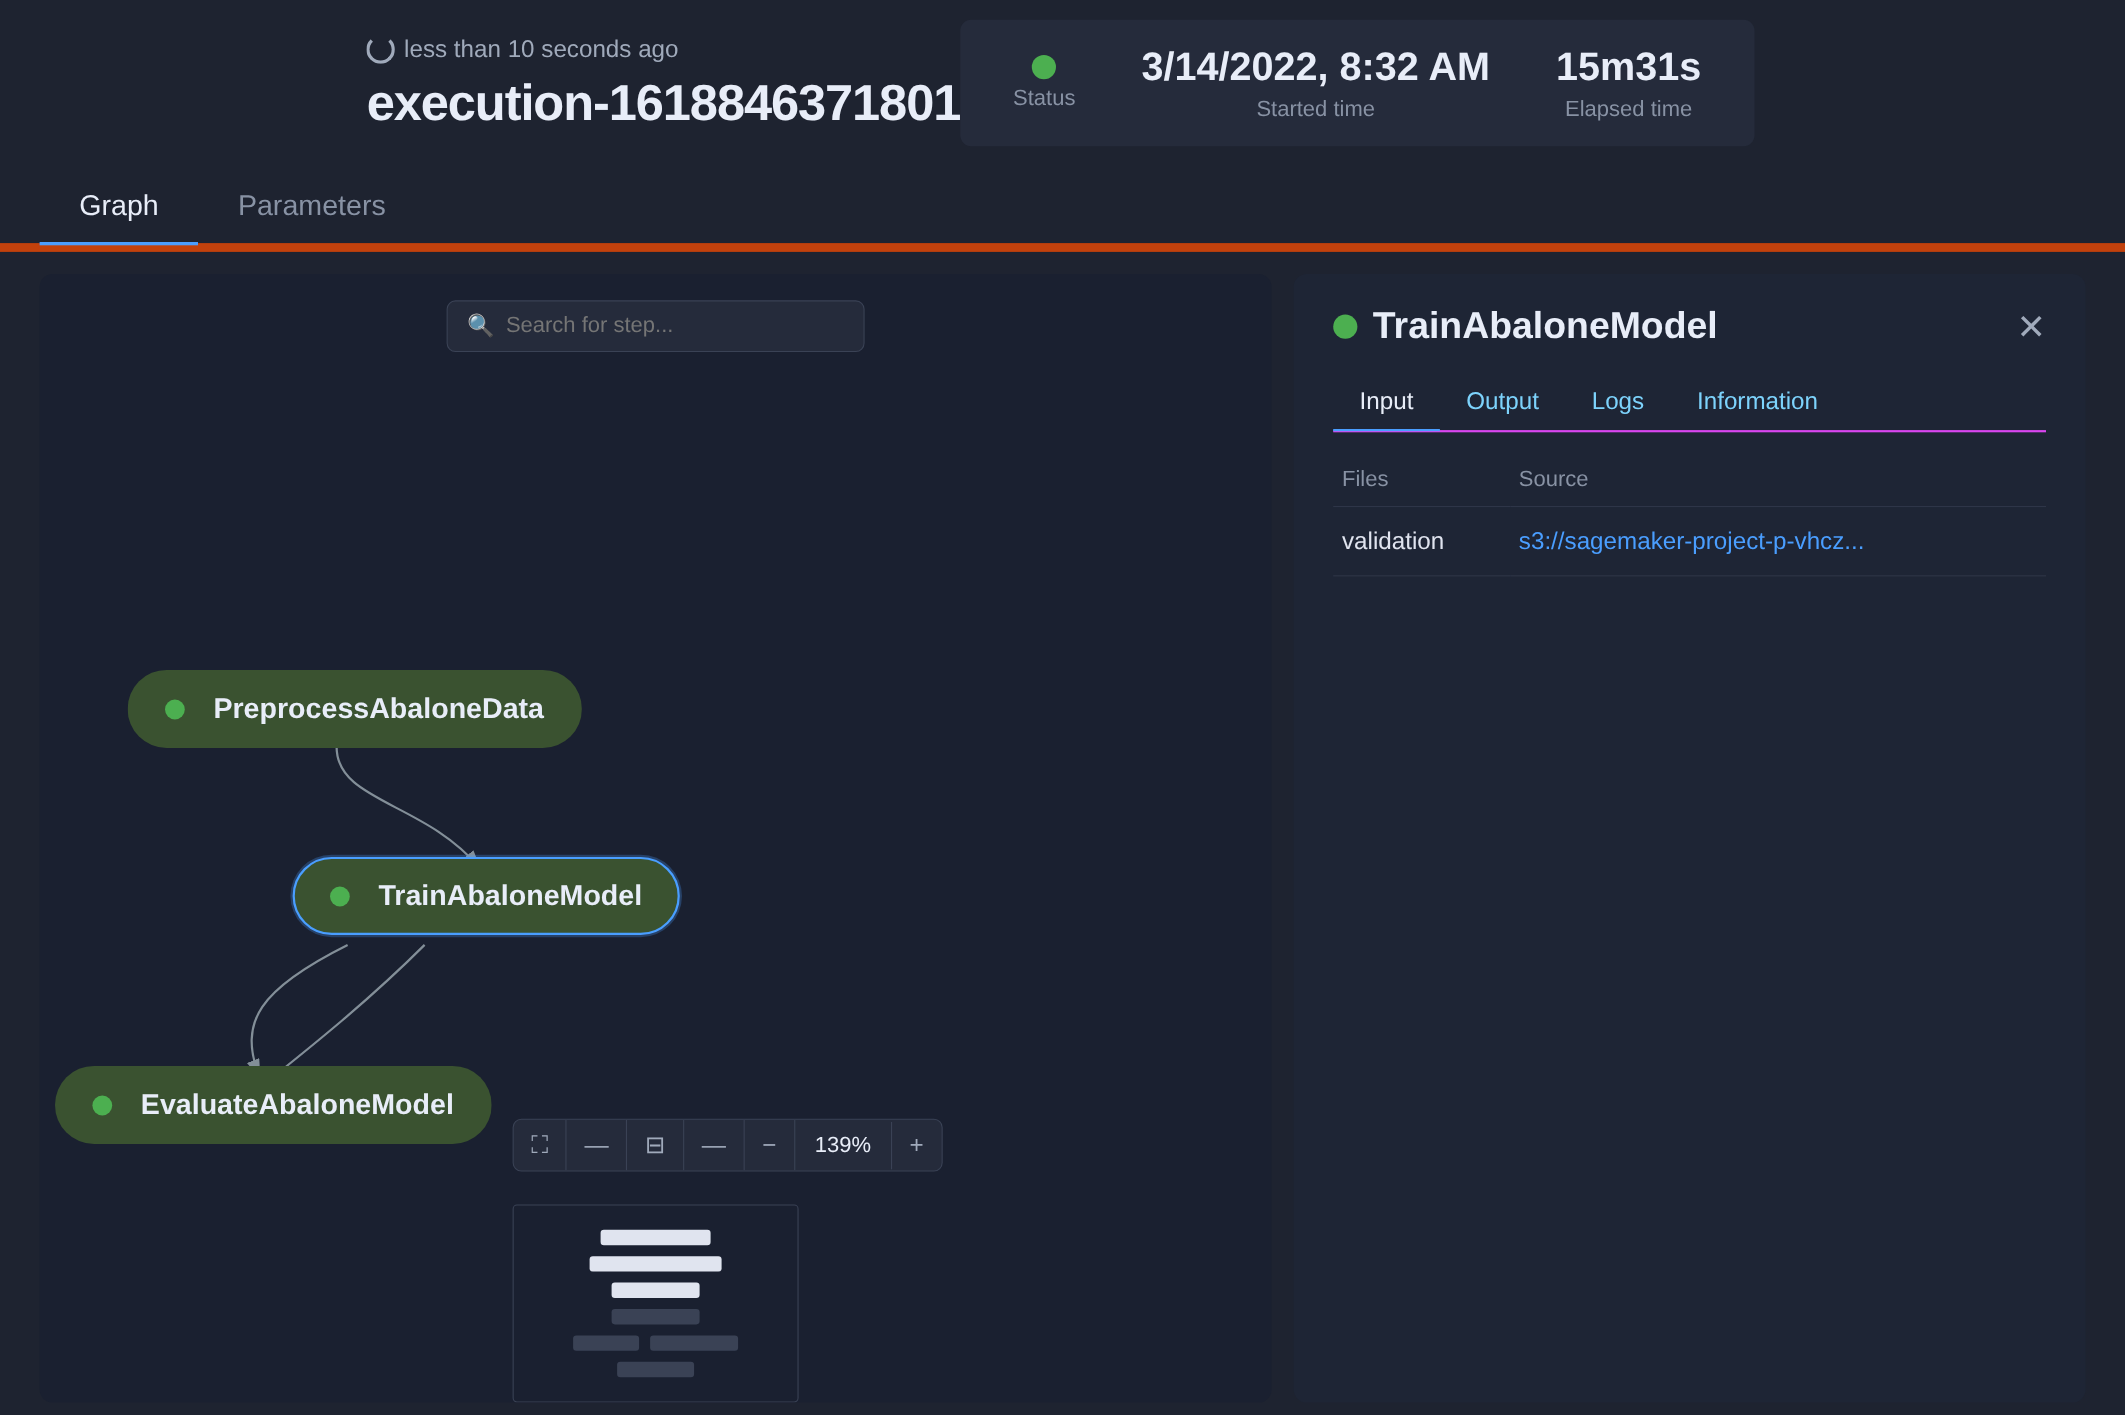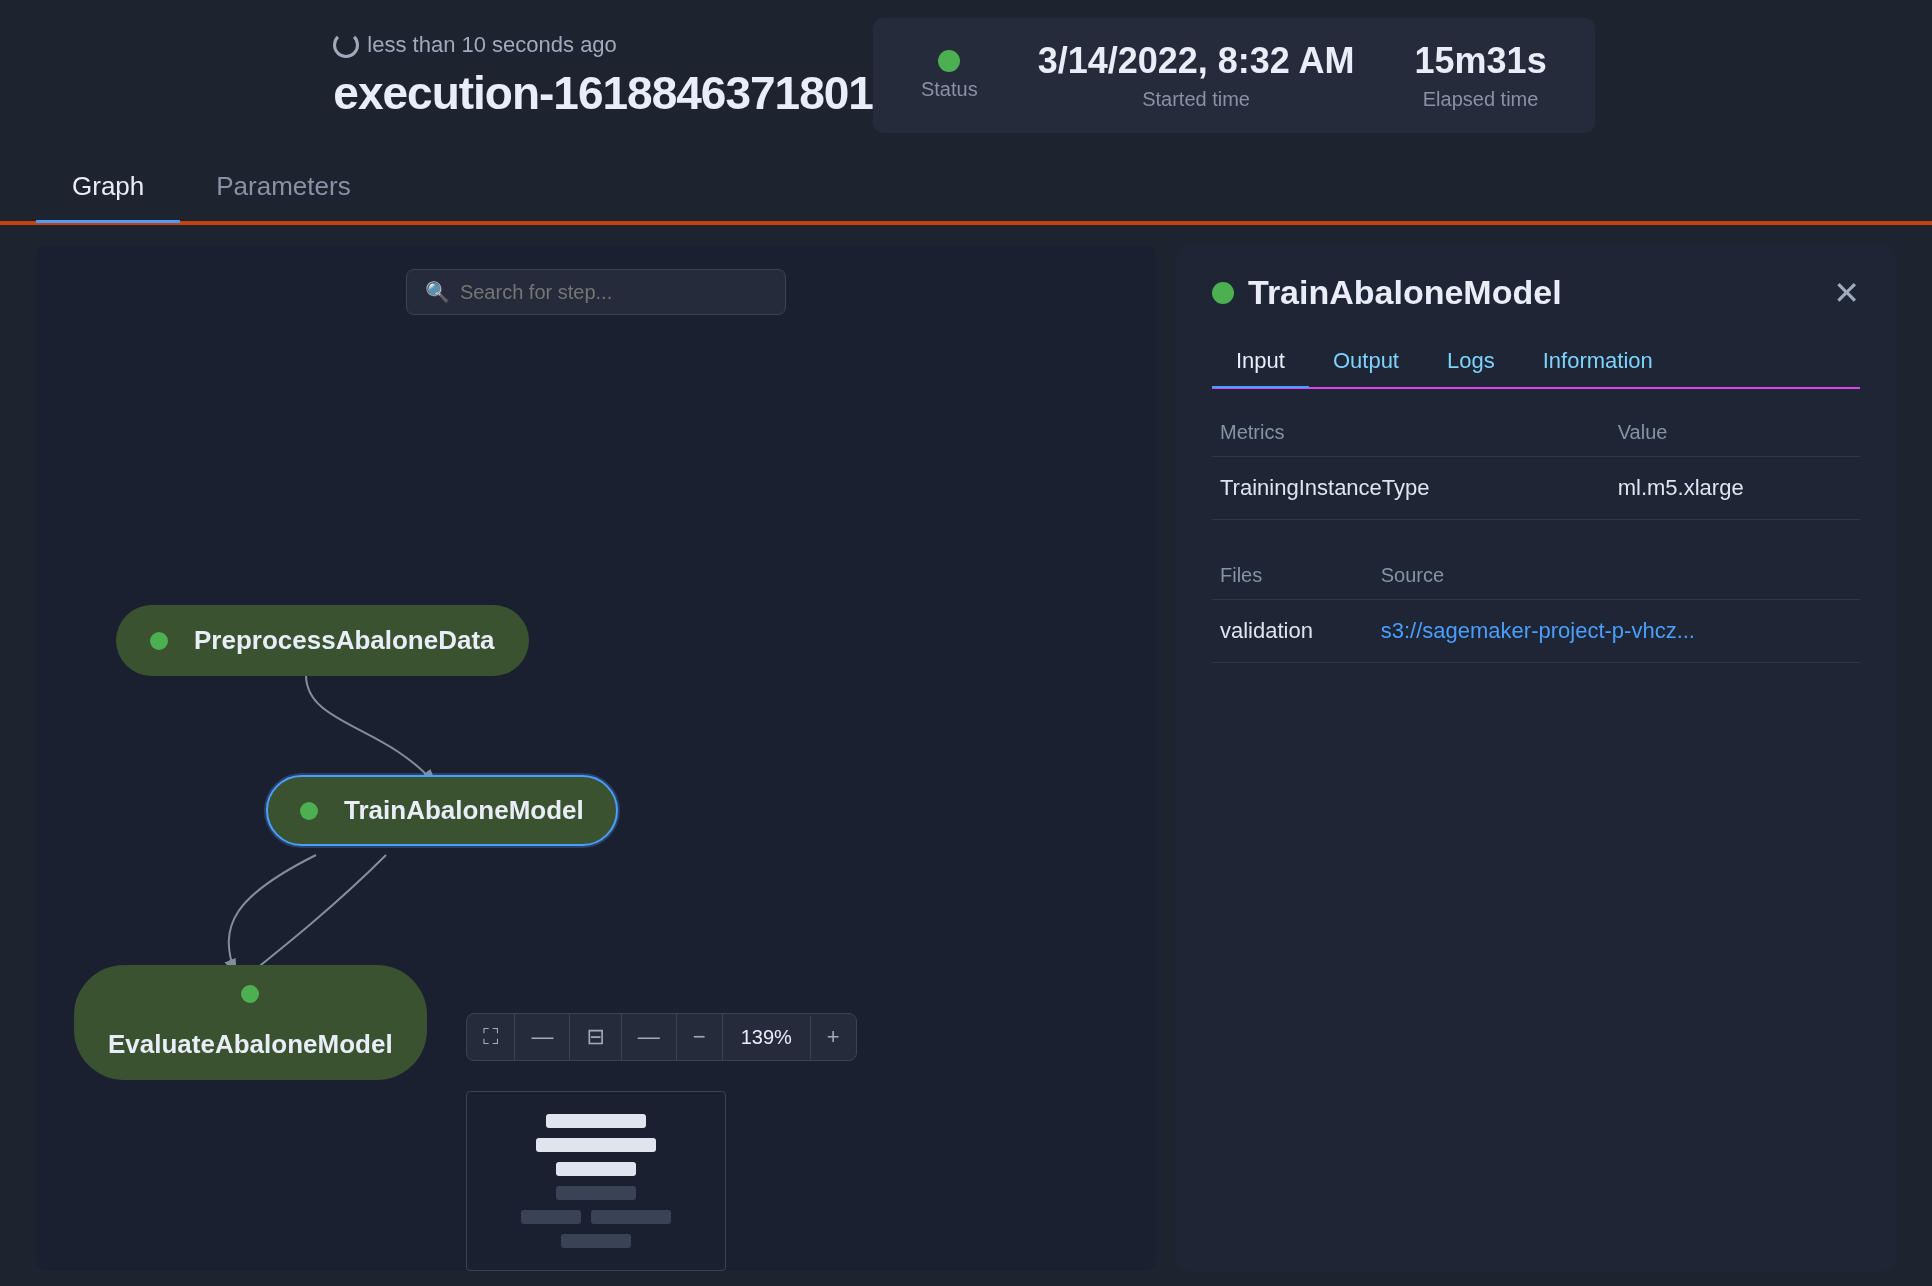--- a/index.html
+++ b/index.html
@@ -80,21 +80,21 @@
       border-radius: 50%;
       background: #4caf50;
       display: inline-block;
       flex-shrink: 0;
     }
 
     
     .tabs {
       display: flex;
       gap: 0;
-      border-bottom: 4px solid #c2410c;
+      border-bottom: 8px solid #c2410c;
       margin: 10px 0 0 0;
       padding: 0 36px;
     }
     .tab {
       padding: 18px 36px;
       font-size: 26px;
       color: #8892a4;
       cursor: pointer;
       border-bottom: 3px solid transparent;
       margin-bottom: -2px;
@@ -369,21 +369,21 @@
     <div class="node" style="left: 80px; top: 360px;">
       <span class="green-dot-sm"></span>
       <span>PreprocessAbaloneData</span>
     </div>
 
     <div class="node selected" style="left: 230px; top: 530px;">
       <span class="green-dot-sm"></span>
       <span>TrainAbaloneModel</span>
     </div>
 
-    <div class="node" style="left: 38px; top: 720px; flex-direction: column;">
+    <div class="node" style="left: 14px; top: 720px;">
       <span class="green-dot-sm"></span>
       <span>EvaluateAbaloneModel</span>
     </div>
 
     <div class="zoom-controls" style="bottom: 210px; left: 430px; transform: none;">
       <button class="zoom-btn">⛶</button>
       <button class="zoom-btn">―</button>
       <button class="zoom-btn">⊟</button>
       <button class="zoom-btn">―</button>
       <button class="zoom-btn">−</button>
@@ -414,34 +414,20 @@
       <button class="close-btn">✕</button>
     </div>
 
     <div class="detail-tabs">
       <div class="detail-tab active">Input</div>
       <div class="detail-tab">Output</div>
       <div class="detail-tab">Logs</div>
       <div class="detail-tab">Information</div>
     </div>
 
-    <table class="detail-table">
-      <thead>
-        <tr>
-          <th>Metrics</th>
-          <th>Value</th>
-        </tr>
-      </thead>
-      <tbody>
-        <tr>
-          <td>TrainingInstanceType</td>
-          <td>ml.m5.xlarge</td>
-        </tr>
-      </tbody>
-    </table>
 
     <table class="detail-table">
       <thead>
         <tr>
           <th>Files</th>
           <th>Source</th>
         </tr>
       </thead>
       <tbody>
         <tr>

